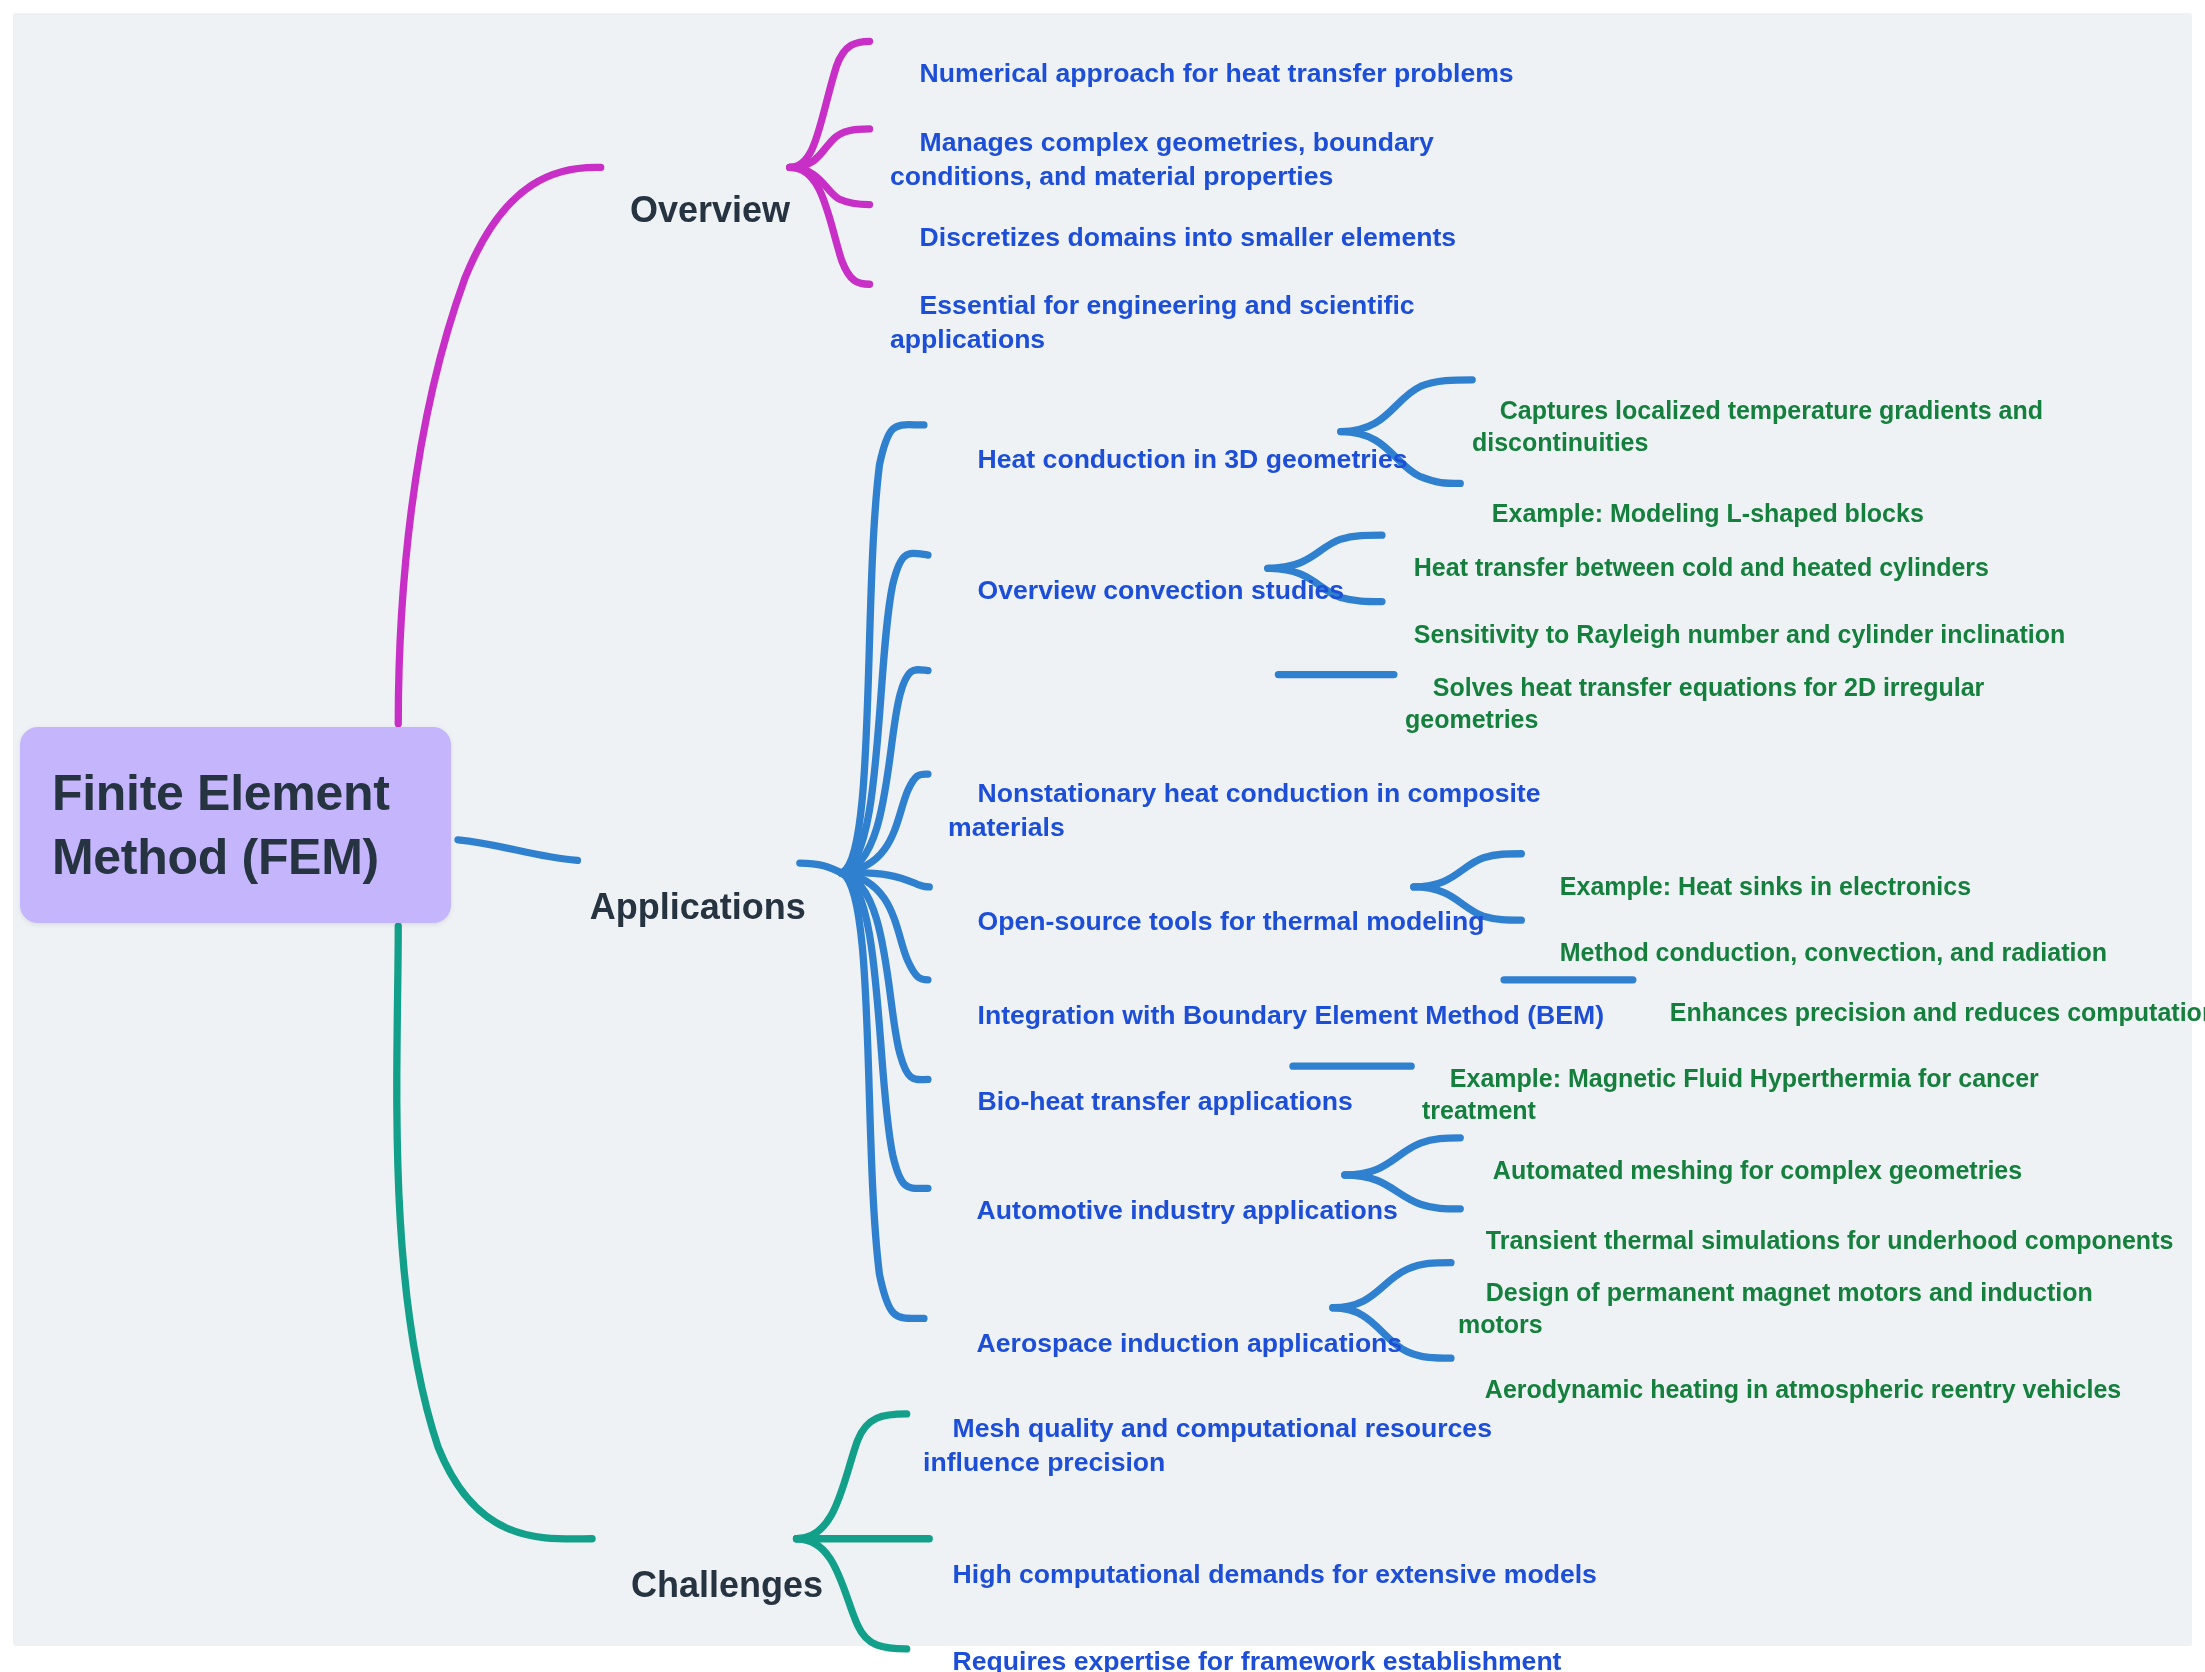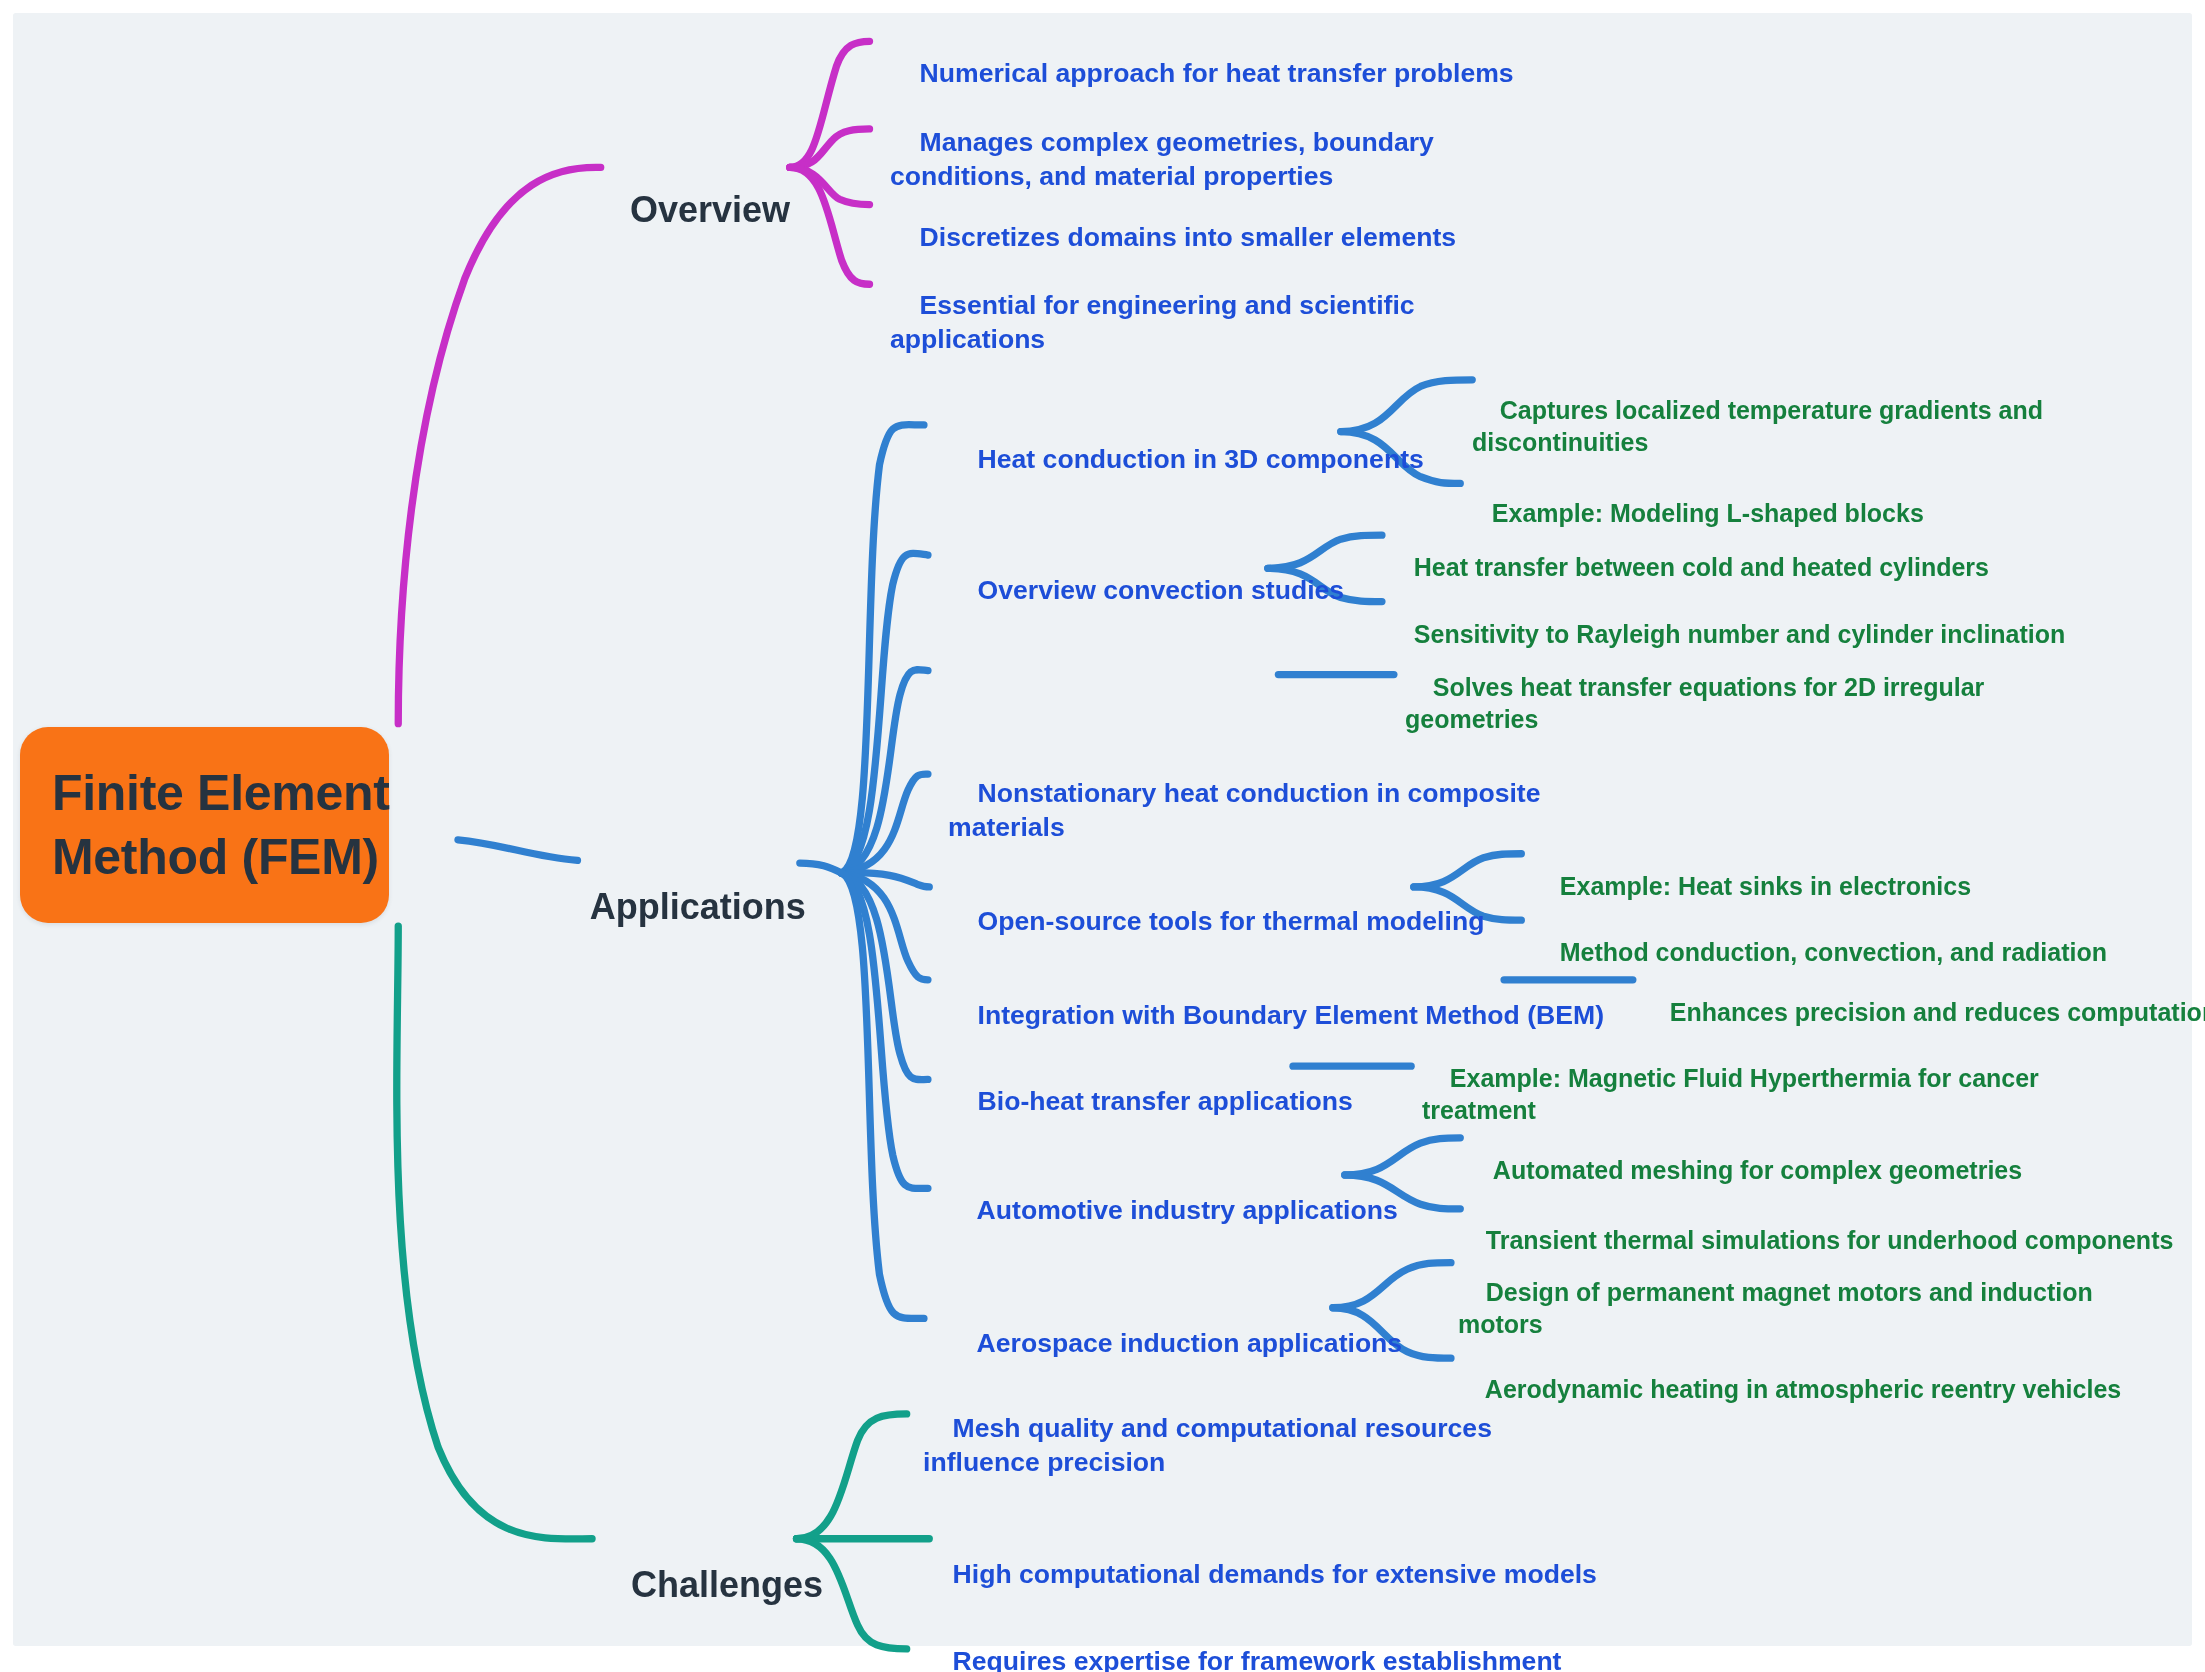--- a/index.html
+++ b/index.html
@@ -1,21 +1,21 @@
 <!DOCTYPE html>
 <html style="font-size:10.6px"><head>
 <meta charset="utf-8">
 <style>
   html,body{margin:0;padding:0;background:#ffffff;}
   body{font-family:"Liberation Sans","DejaVu Sans",sans-serif;}
   #page{position:relative;width:2205px;height:1673px;background:#ffffff;overflow:hidden;}
   #canvas{position:absolute;left:13.3px;top:13.3px;width:2179px;height:1633px;background:#eef2f5;border-radius:2.7px;}
   #svg-links{position:absolute;left:0;top:0;width:2205px;height:1673px;pointer-events:none;}
   .node{position:absolute;color:#263340;white-space:pre;line-height:1.28;}
-  .root{left:20px;top:727px;width:369px;height:196px;background:#f97316;border-radius:28px;
+  .root{left:20px;top:727px;width:431px;height:196px;background:#c4b5fd;border-radius:18px;
         box-shadow:0 1.3px 4px rgba(40,60,80,.10);display:flex;align-items:center;}
   .root-label{padding:0 32px;font-size:50px;font-weight:bold;letter-spacing:-0.3px;color:#263340;}
   .lvl1{font-size:36px;font-weight:bold;color:#263340;text-align:right;}
   .lvl2{font-size:26.6px;font-weight:bold;color:#1d4ed8;}
   .lvl3{font-size:25px;font-weight:bold;color:#15803d;}
 </style>
 </head>
 <body>
 
 <div id="page">
@@ -96,21 +96,21 @@
   <div class="node lvl2" style="left:890px;top:254px;">
     <span>Essential for engineering and scientific
 applications</span>
   </div>
 
   <div class="node lvl1" style="left:551px;top:838px;width:249px;text-align:right;">
     <span>Applications</span>
   </div>
 
   <div class="node lvl2" style="left:948px;top:408px;">
-    <span>Heat conduction in 3D components</span>
+    <span>Heat conduction in 3D geometries</span>
   </div>
   <div class="node lvl3" style="left:1472px;top:362px;">
     <span>Captures localized temperature gradients and
 discontinuities</span>
   </div>
   <div class="node lvl3" style="left:1464px;top:465px;">
     <span>Example: Modeling L-shaped blocks</span>
   </div>
 
   <div class="node lvl2" style="left:948px;top:539px;">

